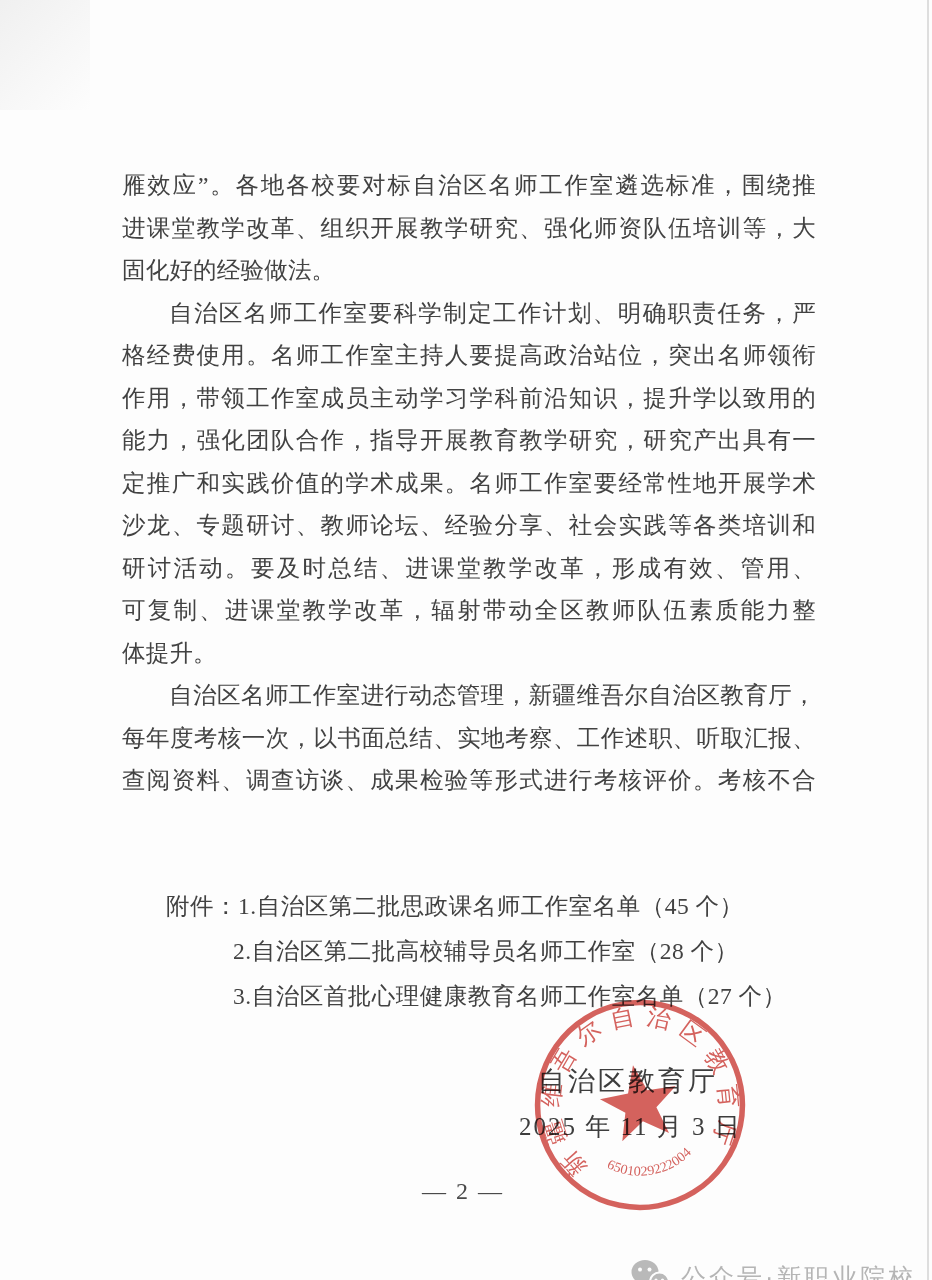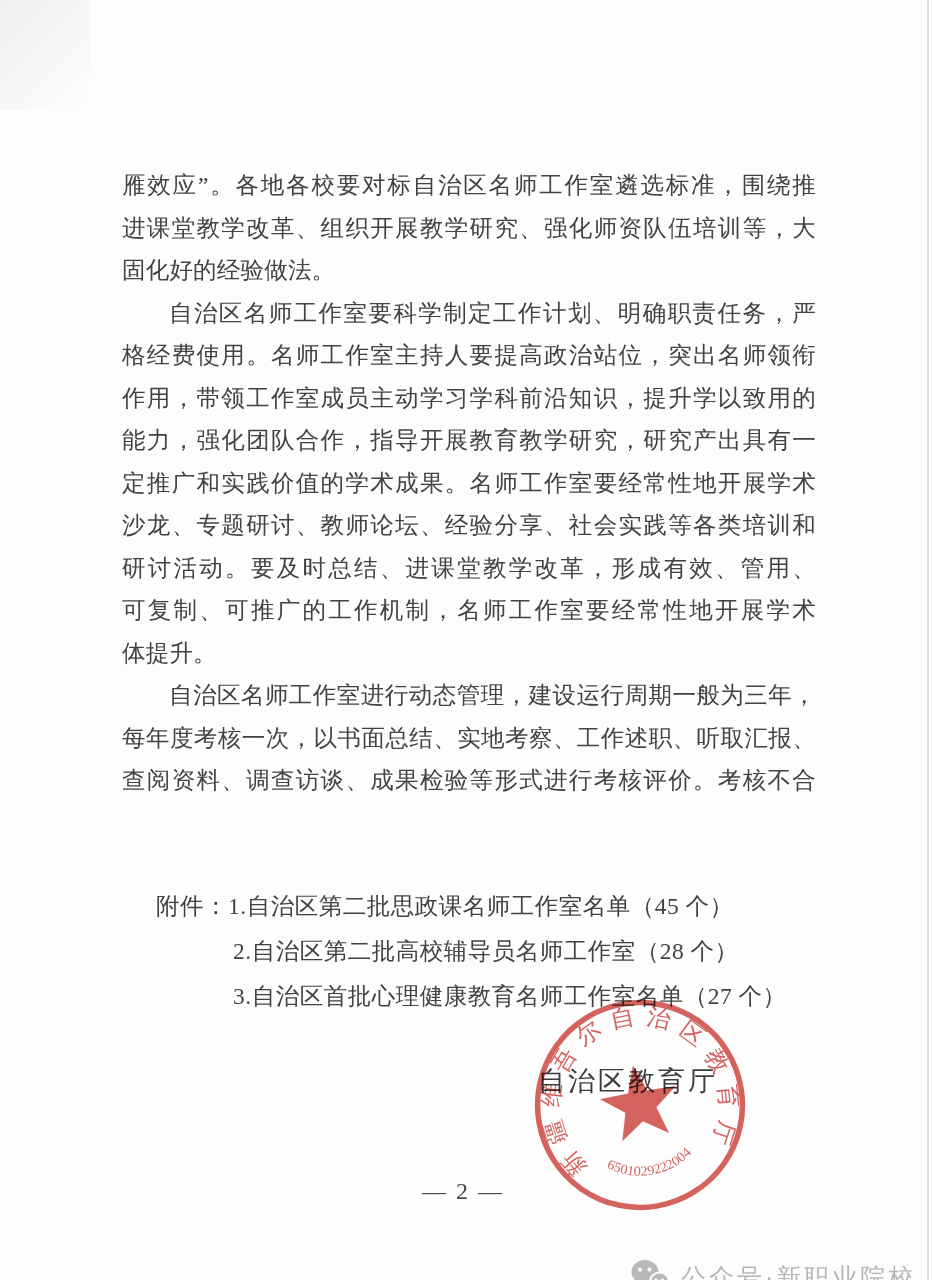--- a/index.html
+++ b/index.html
@@ -53,21 +53,21 @@
     left: 122px; top: 884px;
     width: 720px;
     color: #424242;
   }
   .att-line {
     font-size: 23.5px;
     line-height: 45px;
     white-space: nowrap;
     letter-spacing: 0.5px;
   }
-  .att-line.first { margin-left: 34px; }
+  .att-line.first { margin-left: 44px; }
   .att-line.rest  { margin-left: 111px; }
   
   .sig-org {
     position: absolute;
     left: 538px; top: 1063px;
     font-size: 27px;
     letter-spacing: 3px;
     color: #3d3d3d;
     white-space: nowrap;
   }
@@ -127,34 +127,35 @@
     <div class="line">雁效应”。各地各校要对标自治区名师工作室遴选标准，围绕推</div>
     <div class="line">进课堂教学改革、组织开展教学研究、强化师资队伍培训等，大</div>
     <div class="line pe">固化好的经验做法。</div>
     <div class="line ind">自治区名师工作室要科学制定工作计划、明确职责任务，严</div>
     <div class="line">格经费使用。名师工作室主持人要提高政治站位，突出名师领衔</div>
     <div class="line">作用，带领工作室成员主动学习学科前沿知识，提升学以致用的</div>
     <div class="line">能力，强化团队合作，指导开展教育教学研究，研究产出具有一</div>
     <div class="line">定推广和实践价值的学术成果。名师工作室要经常性地开展学术</div>
     <div class="line">沙龙、专题研讨、教师论坛、经验分享、社会实践等各类培训和</div>
     <div class="line">研讨活动。要及时总结、进课堂教学改革，形成有效、管用、</div>
-    <div class="line">可复制、可推广的工作机制，名师工作室要经常性地开展学术</div>
+    <div class="line">可复制、进课堂教学改革，辐射带动全区教师队伍素质能力整</div>
     <div class="line pe">体提升。</div>
-    <div class="line ind">自治区名师工作室进行动态管理，建设运行周期一般为三年，</div>
+    <div class="line ind">自治区名师工作室进行动态管理，新疆维吾尔自治区教育厅，</div>
     <div class="line">每年度考核一次，以书面总结、实地考察、工作述职、听取汇报、</div>
     <div class="line">查阅资料、调查访谈、成果检验等形式进行考核评价。考核不合</div>
   </div>
 
   <div class="attachments">
     <div class="att-line first"><span>附件：</span><span>1.自治区第二批思政课名师工作室名单（45 个）</span></div>
     <div class="att-line rest">2.自治区第二批高校辅导员名师工作室（28 个）</div>
     <div class="att-line rest">3.自治区首批心理健康教育名师工作室名单（27 个）</div>
   </div>
 
   <div class="sig-org">自治区教育厅</div>
+  <div class="sig-date">2025 年 11 月 3 日</div>
 
   <svg class="seal" viewBox="0 0 220 220">
     <defs>
       <path id="arcTop" d="M 48.7,161.4 A 80,80 0 1 1 171.3,161.4" fill="none"></path>
       <path id="arcBottom" d="M 65,163.6 A 70,70 0 0 0 155,163.6" fill="none"></path>
     </defs>
     <g transform="rotate(-10 110 110)">
       <circle cx="110" cy="110" r="101.5" fill="none" stroke="#cf4742" stroke-width="5.5"></circle>
       <polygon fill="#cf4742" points="110,70 119.7,96.8 148.1,97.6 125.6,115.1 133.5,142.4 110,126.4 86.5,142.4 94.4,115.1 71.9,97.6 100.3,96.8"></polygon>
       <text font-size="23.5" fill="#cf4742" font-family="inherit">

